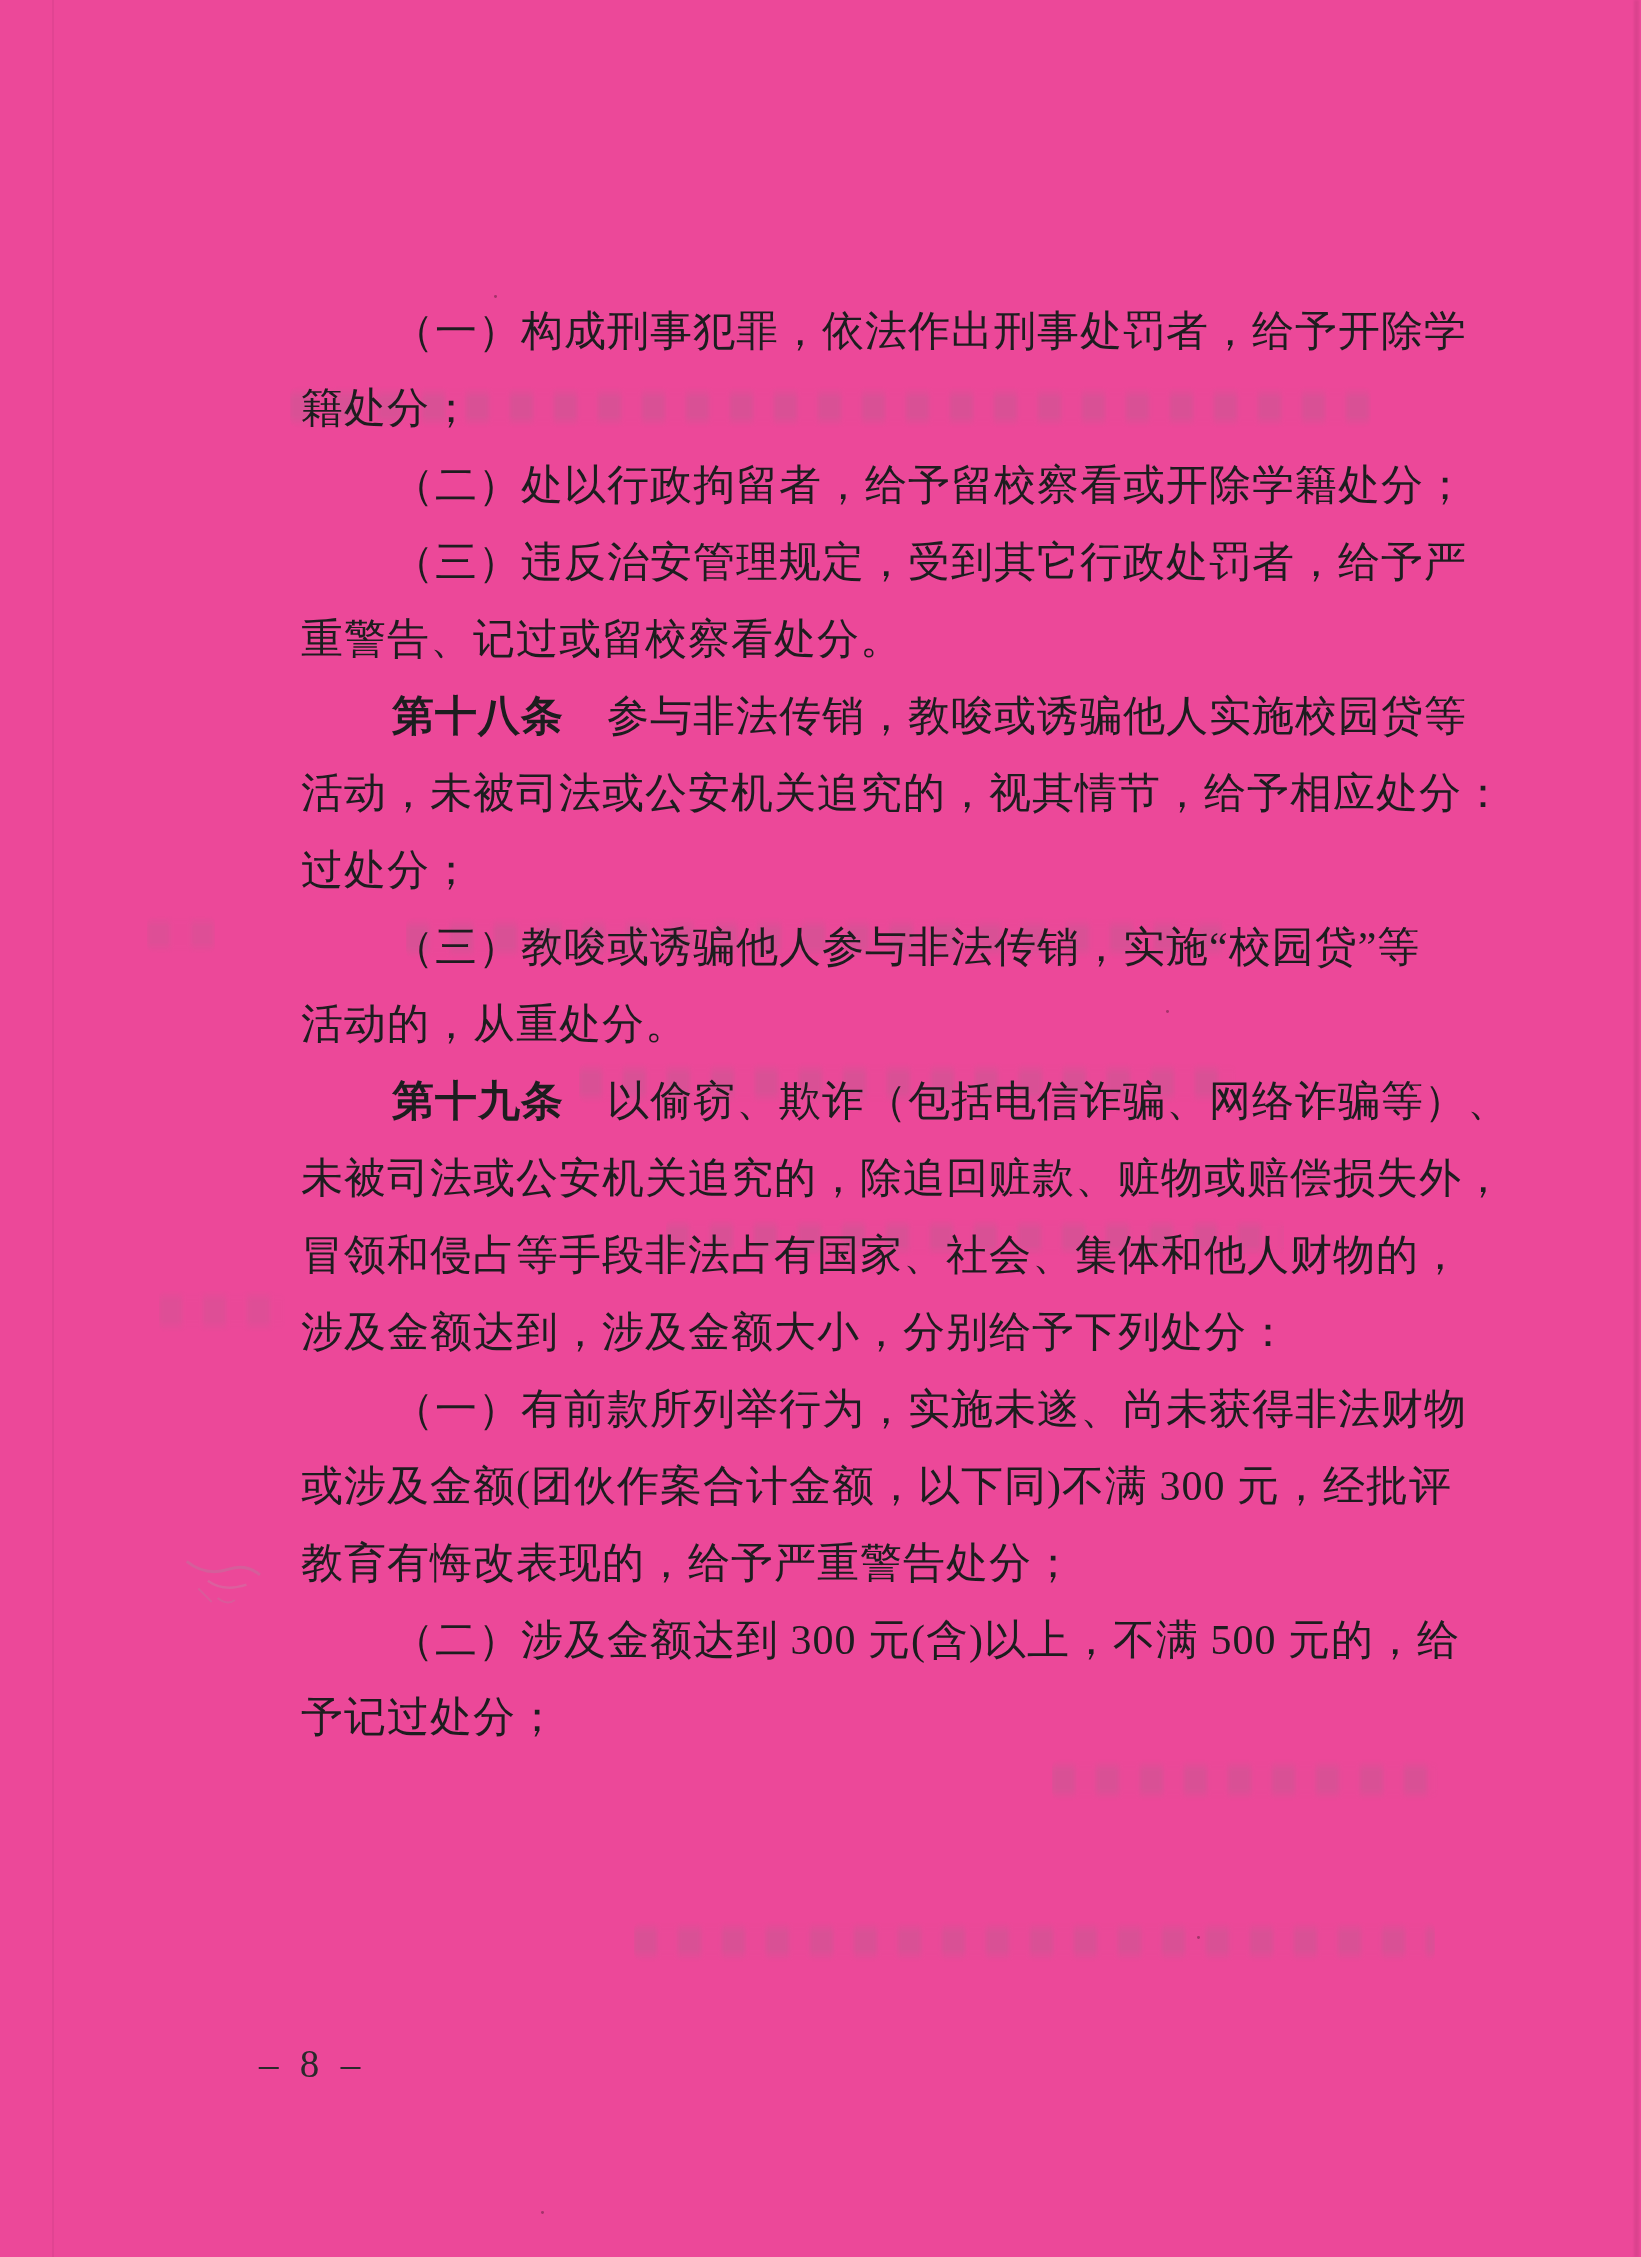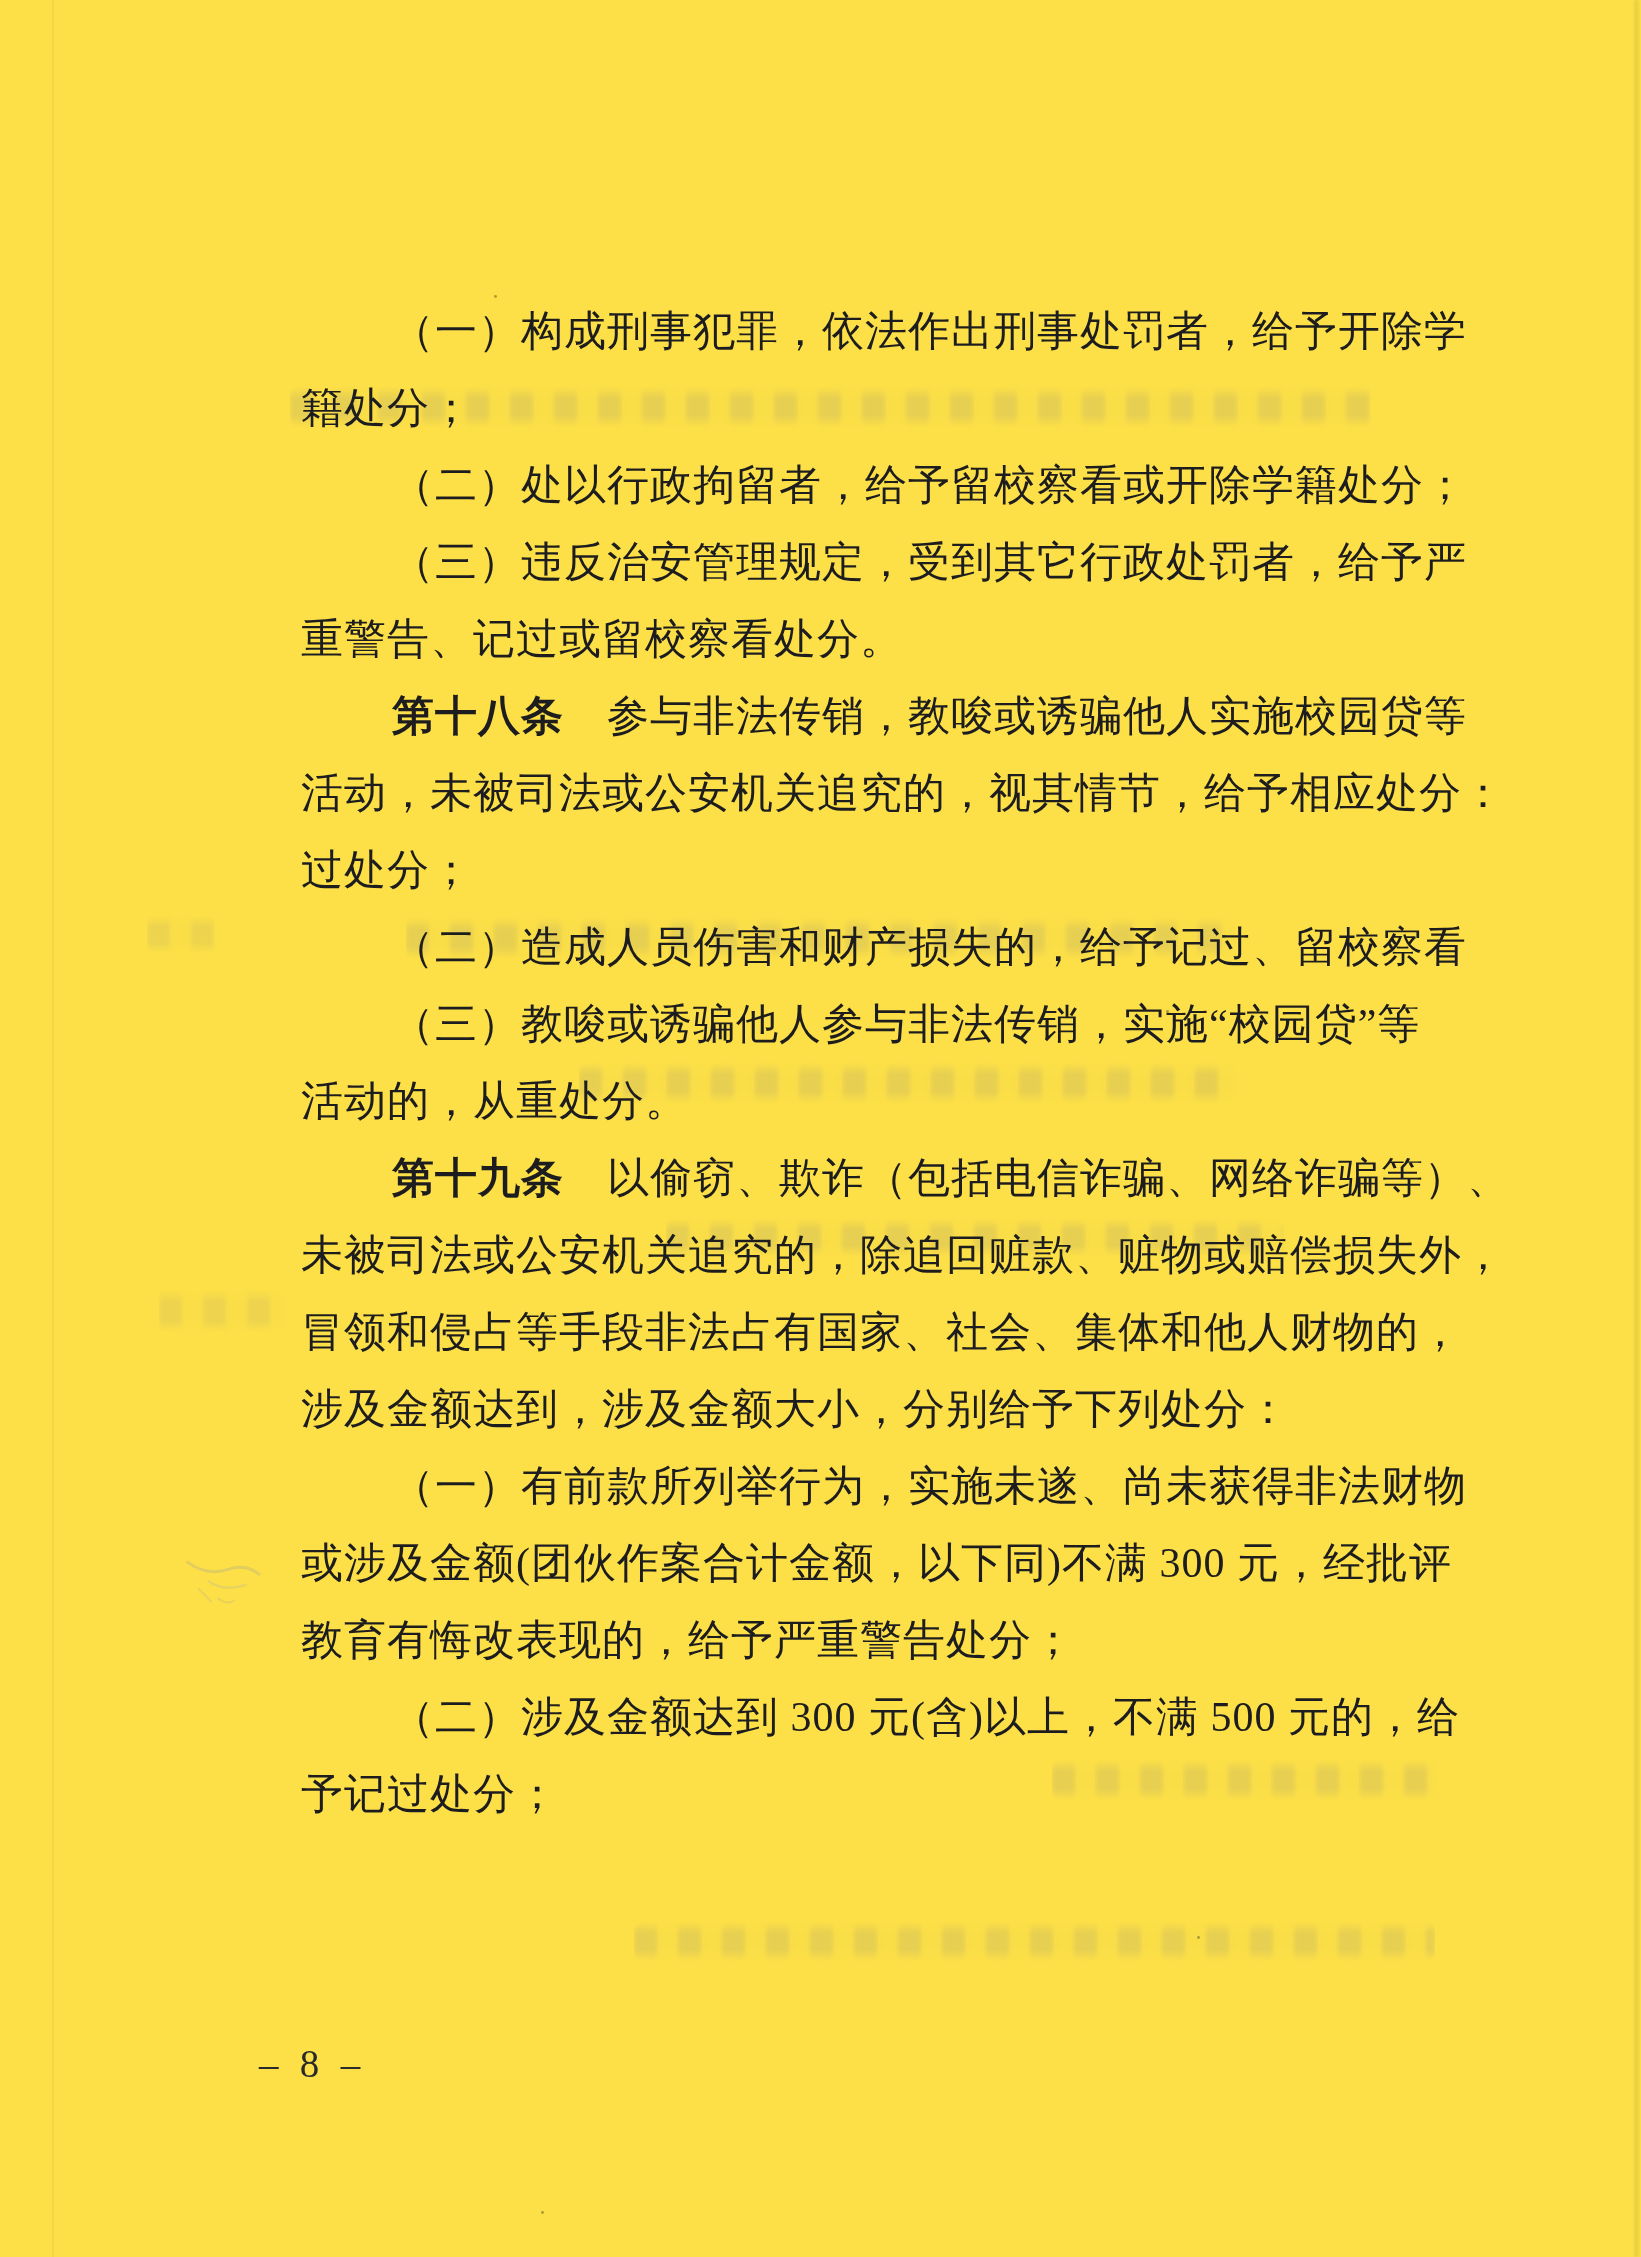--- a/index.html
+++ b/index.html
@@ -5,21 +5,21 @@
   html, body {
     margin: 0;
     padding: 0;
     background: #e8e8e6;
   }
   .sheet {
     position: relative;
     width: 1641px;
     height: 2257px;
     margin: 0 auto;
-    background: #fde047;
+    background: #ec4899;
     overflow: hidden;
     font-family: "Liberation Serif", "DejaVu Serif", serif;
     color: #1d1d1f;
   }
   
   .edge-left {
     position: absolute; left: 52px; top: 0; width: 1.9px; height: 100%;
     background: rgba(0,0,0,0.045);
   }
   .edge-right {
@@ -128,21 +128,20 @@
 
   <div class="line"><span class="bold"></span><span class="rest">重警告、记过或留校察看处分。</span></div>
 
   <div class="line indent"><span class="bold">第十八条</span><span class="rest">　参与非法传销，教唆或诱骗他人实施校园贷等</span></div>
 
   <div class="line"><span class="bold"></span><span class="rest">活动，未被司法或公安机关追究的，视其情节，给予相应处分：</span></div>
 
 
   <div class="line"><span class="bold"></span><span class="rest">过处分；</span></div>
 
-  <div class="line indent"><span class="bold"></span><span class="rest">（二）造成人员伤害和财产损失的，给予记过、留校察看</span></div>
 
 
   <div class="line indent"><span class="bold"></span><span class="rest">（三）教唆或诱骗他人参与非法传销，实施“校园贷”等</span></div>
 
   <div class="line"><span class="bold"></span><span class="rest">活动的，从重处分。</span></div>
 
   <div class="line indent"><span class="bold">第十九条</span><span class="rest">　以偷窃、欺诈（包括电信诈骗、网络诈骗等）、</span></div>
 
   <div class="line"><span class="bold"></span><span class="rest">未被司法或公安机关追究的，除追回赃款、赃物或赔偿损失外，</span></div>
 

